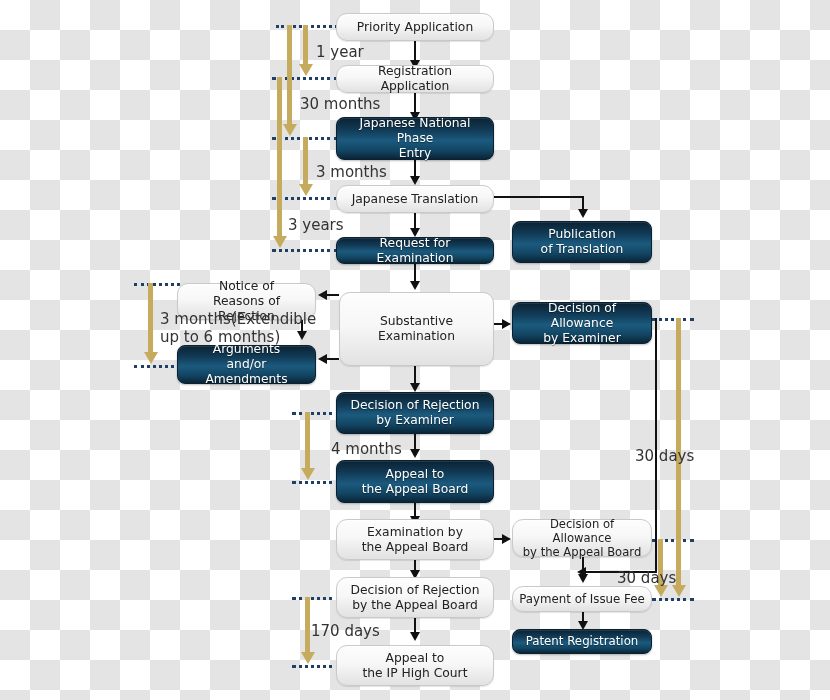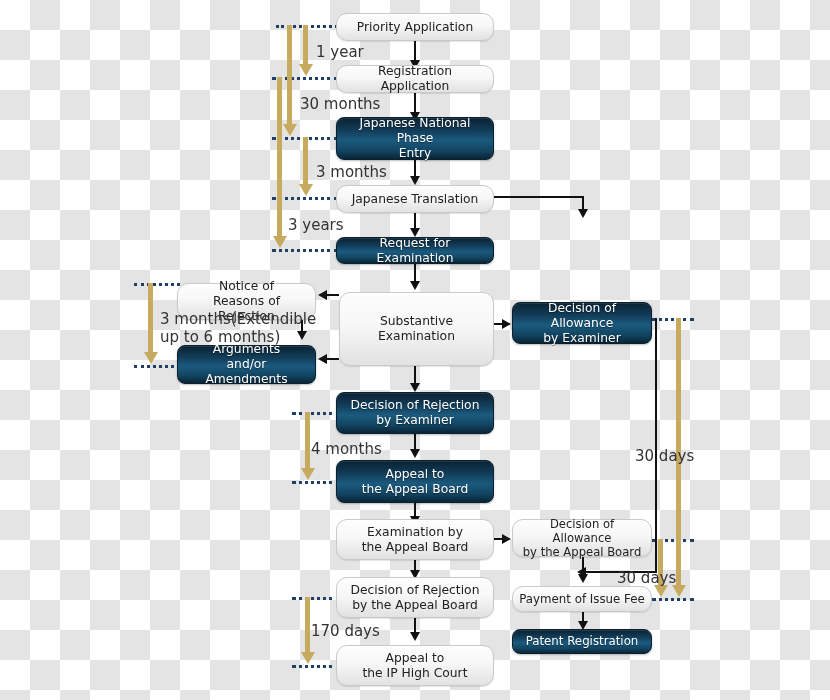--- a/index.html
+++ b/index.html
@@ -172,21 +172,21 @@
 
   <div class="vline" style="left:582px;top:612px;height:12px;"></div>
   <div class="arrowdown" style="left:578px;top:621px;"></div>
 
   <div class="dur" style="left:316px;top:43px;">1 year</div>
   <div class="dur" style="left:300px;top:95px;">30 months</div>
   <div class="dur" style="left:316px;top:163px;">3 months</div>
   <div class="dur" style="left:288px;top:216px;">3 years</div>
   <div class="dur" style="left:160px;top:310px;white-space:pre;"><span>3 months(Extendible
 up to 6 months)</span></div>
-  <div class="dur" style="left:311px;top:440px;">4 months</div>
+  <div class="dur" style="left:311px;top:440px;padding-left:20px;">4 months</div>
   <div class="dur" style="left:311px;top:622px;">170 days</div>
   <div class="dur" style="left:635px;top:447px;">30 days</div>
   <div class="dur" style="left:617px;top:569px;">30 days</div>
 
   <div class="node light" style="left:336px;top:13px;width:158px;height:28px;">
     <span class="lbl">Priority Application</span>
   </div>
 
   <div class="node light" style="left:336px;top:65px;width:158px;height:28px;">
     <span class="lbl">Registration Application</span>
@@ -194,20 +194,24 @@
 
   <div class="node dark" style="left:336px;top:117px;width:158px;height:43px;">
     <span class="lbl" style="white-space:pre-line;">Japanese National Phase
 Entry</span>
   </div>
 
   <div class="node light" style="left:336px;top:185px;width:158px;height:28px;">
     <span class="lbl">Japanese Translation</span>
   </div>
 
+  <div class="node dark" style="left:512px;top:221px;width:140px;height:42px;">
+    <span class="lbl" style="white-space:pre-line;">Publication
+of Translation</span>
+  </div>
 
   <div class="node dark" style="left:336px;top:237px;width:158px;height:27px;">
     <span class="lbl">Request for Examination</span>
   </div>
 
   <div class="node light" style="left:339px;top:292px;width:155px;height:74px;">
     <span class="lbl">Substantive Examination</span>
   </div>
 
   <div class="node light" style="left:177px;top:283px;width:139px;height:37px;">

